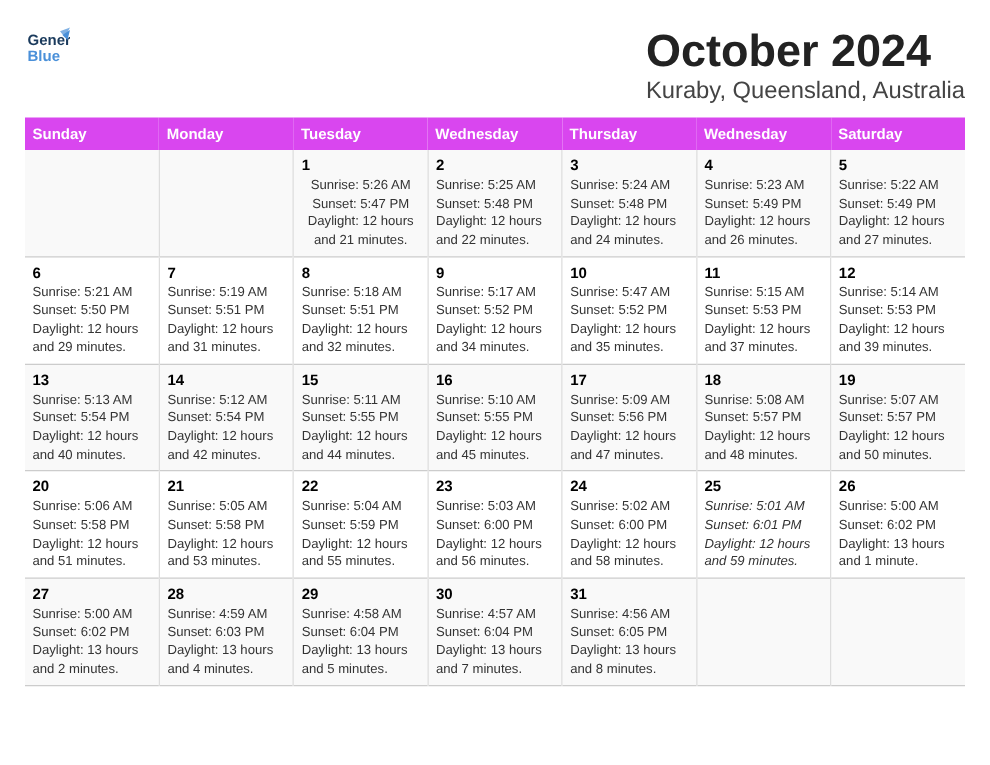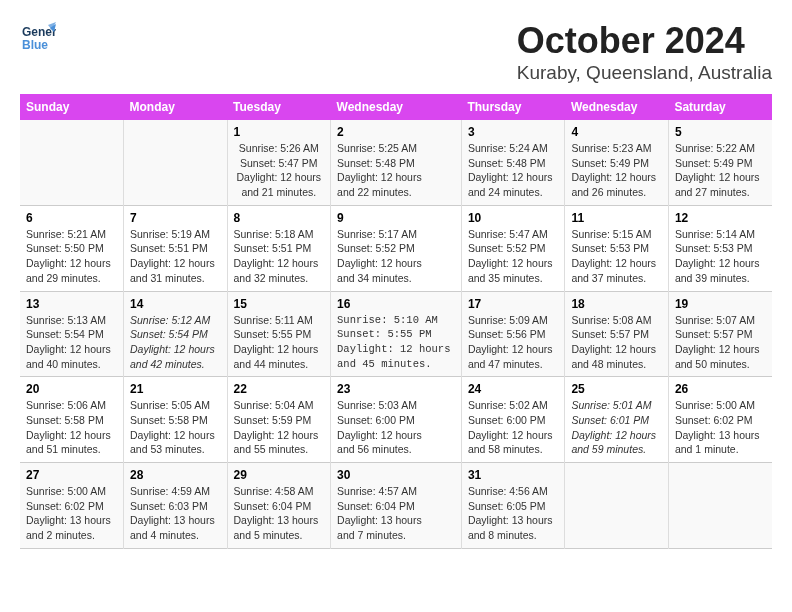--- a/index.html
+++ b/index.html
@@ -204,35 +204,35 @@
       <tr>
         <td>
           <span class="day-number">13</span>
           <div class="day-info" style="white-space: pre-line;">Sunrise: 5:13 AM
 Sunset: 5:54 PM
 Daylight: 12 hours
 and 40 minutes.</div>
         </td>
         <td>
           <span class="day-number">14</span>
-          <div class="day-info" style="white-space: pre-line; font-style: italic;">Sunrise: 5:12 AM
+          <div class="day-info" style="white-space: pre-line;">Sunrise: 5:12 AM
 Sunset: 5:54 PM
 Daylight: 12 hours
 and 42 minutes.</div>
         </td>
         <td>
           <span class="day-number">15</span>
           <div class="day-info" style="white-space: pre-line;">Sunrise: 5:11 AM
 Sunset: 5:55 PM
 Daylight: 12 hours
 and 44 minutes.</div>
         </td>
         <td>
           <span class="day-number">16</span>
-          <div class="day-info" style="white-space: pre-line; font-family: Liberation Mono, monospace;">Sunrise: 5:10 AM
+          <div class="day-info" style="white-space: pre-line;">Sunrise: 5:10 AM
 Sunset: 5:55 PM
 Daylight: 12 hours
 and 45 minutes.</div>
         </td>
         <td>
           <span class="day-number">17</span>
           <div class="day-info" style="white-space: pre-line;">Sunrise: 5:09 AM
 Sunset: 5:56 PM
 Daylight: 12 hours
 and 47 minutes.</div>

